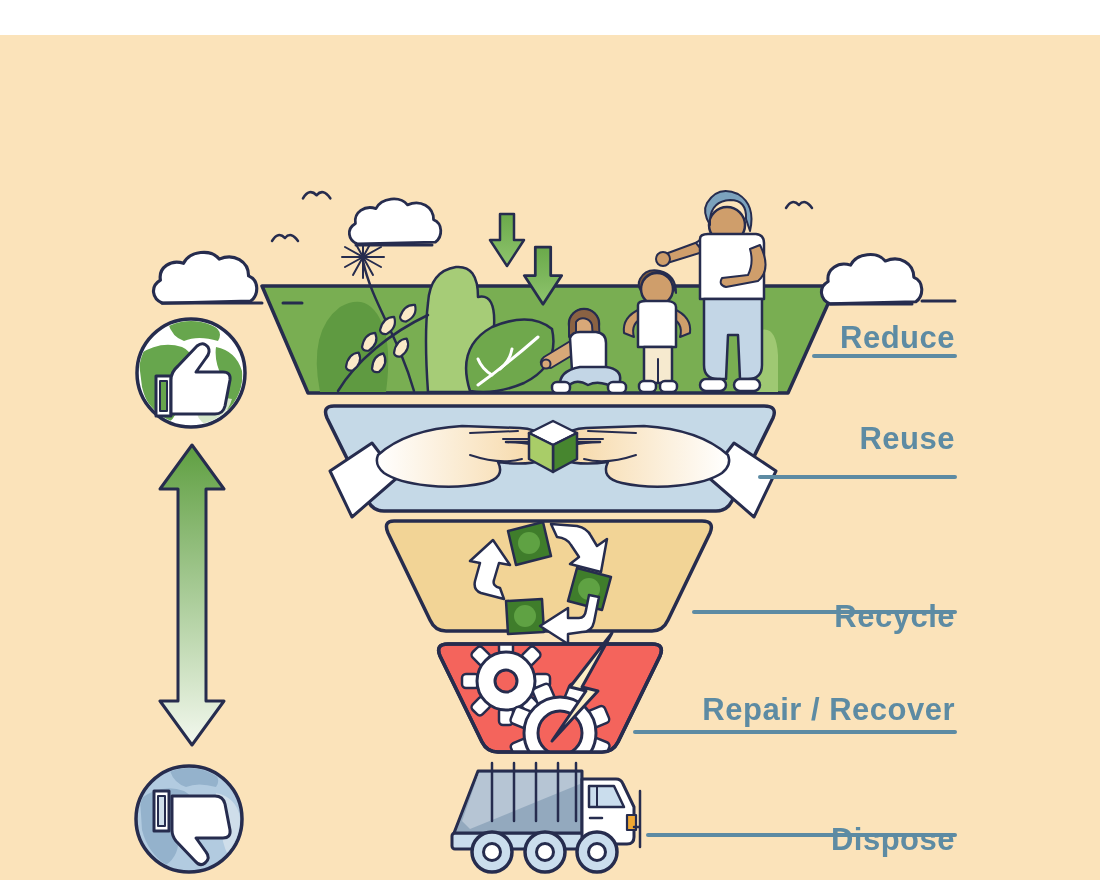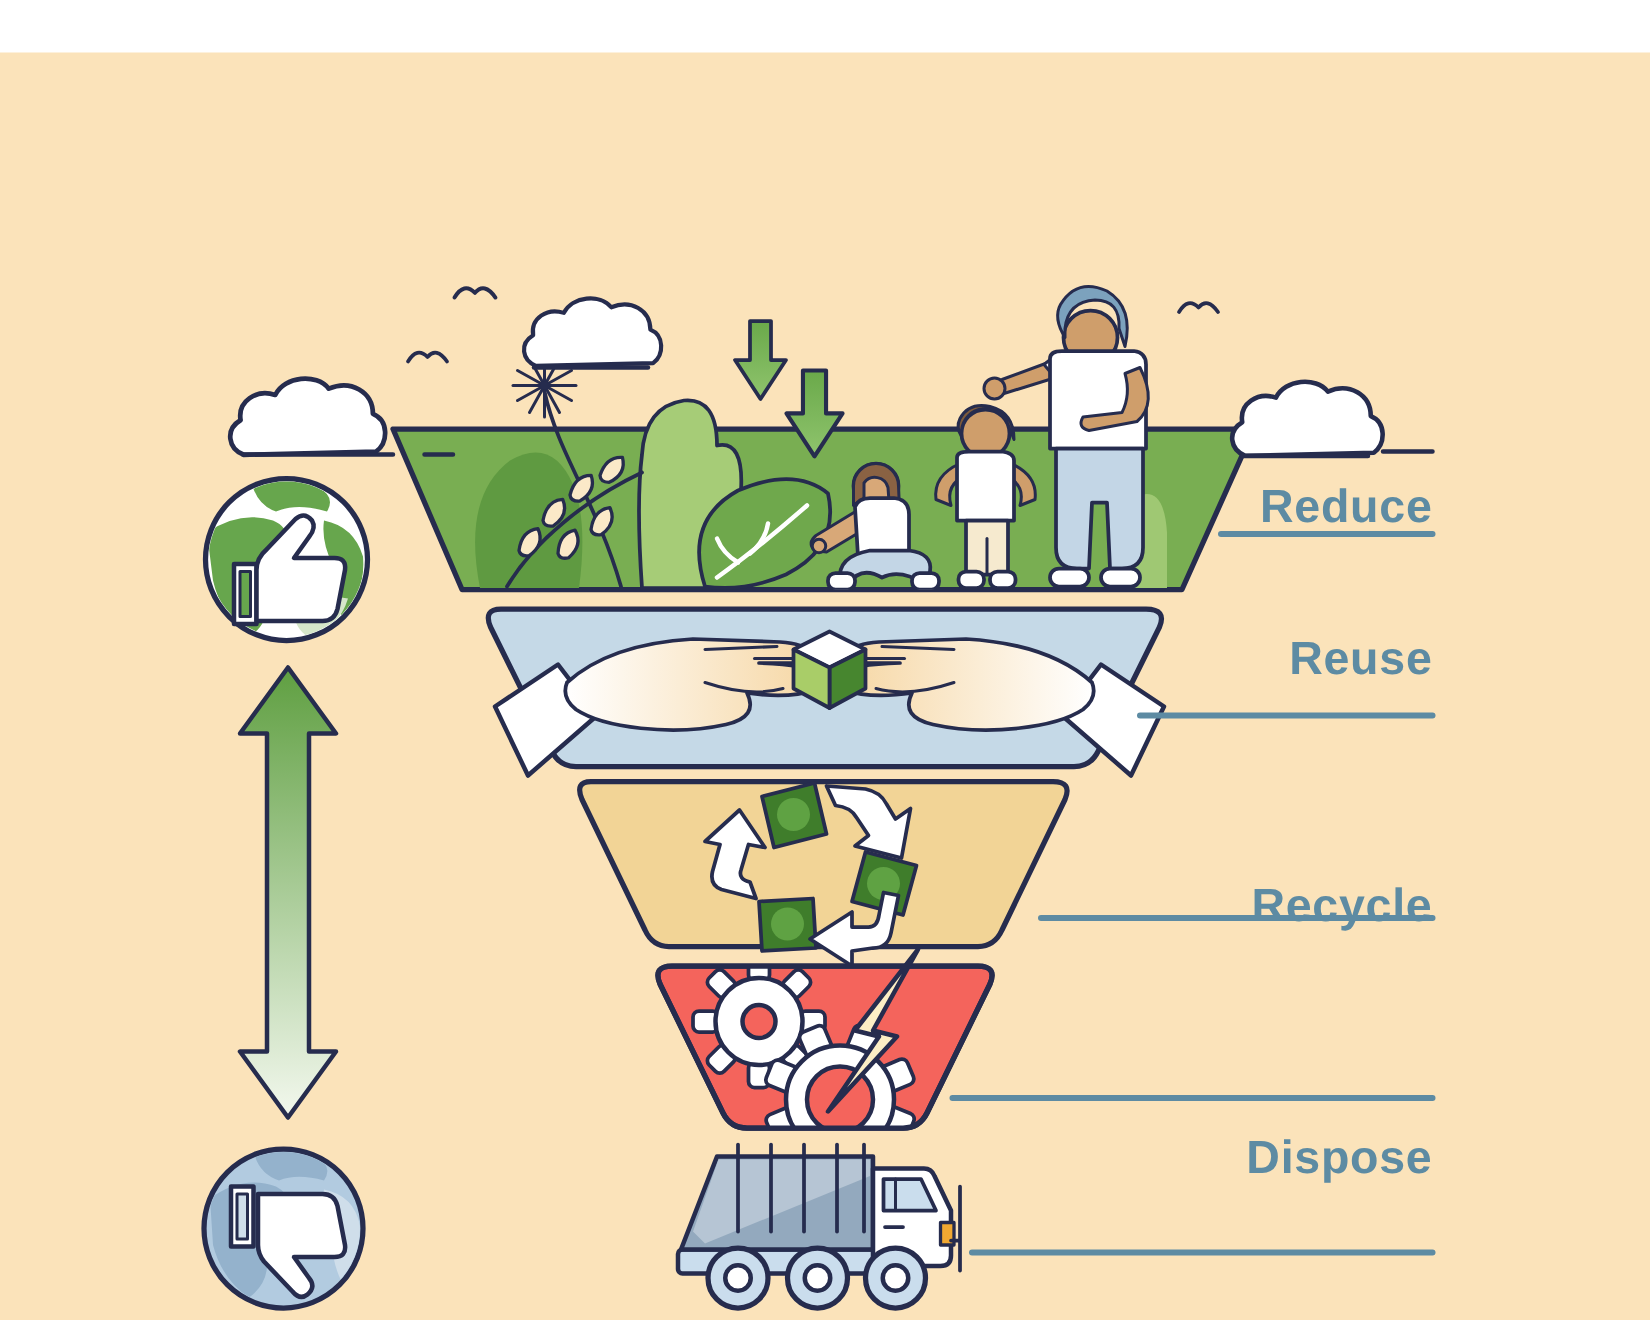--- a/index.html
+++ b/index.html
@@ -308,21 +308,22 @@
     <path d="M172,761 L215,761 Q223,761 225,769 L230,795 Q231,803 223,803 L196,803 L206,817 Q211,823 205,828 Q200,832 195,826 L176,806 Q172,801 172,795 Z" fill="#ffffff" class="k3"></path>
   </g>
 </svg>
 
 <div class="tier-label" style="top:287px">Reduce</div>
 <div class="rule" style="left:812px;top:319px;width:145px"></div>
 
 <div class="tier-label" style="top:388px">Reuse</div>
 <div class="rule" style="left:758px;top:440px;width:199px"></div>
 
-<div class="tier-label" style="top:553px">Recycle</div>
+<div class="tier-label" style="top:566px">Recycle</div>
 <div class="rule" style="left:692px;top:575px;width:265px"></div>
 
+<div class="tier-label" style="top:659px">Repair / Recover</div>
 <div class="rule" style="left:633px;top:695px;width:324px"></div>
 
-<div class="tier-label" style="top:721px">Dispose</div>
+<div class="tier-label" style="top:789px">Dispose</div>
 <div class="rule" style="left:646px;top:798px;width:311px"></div>
 
 </div>
 
 </body></html>

